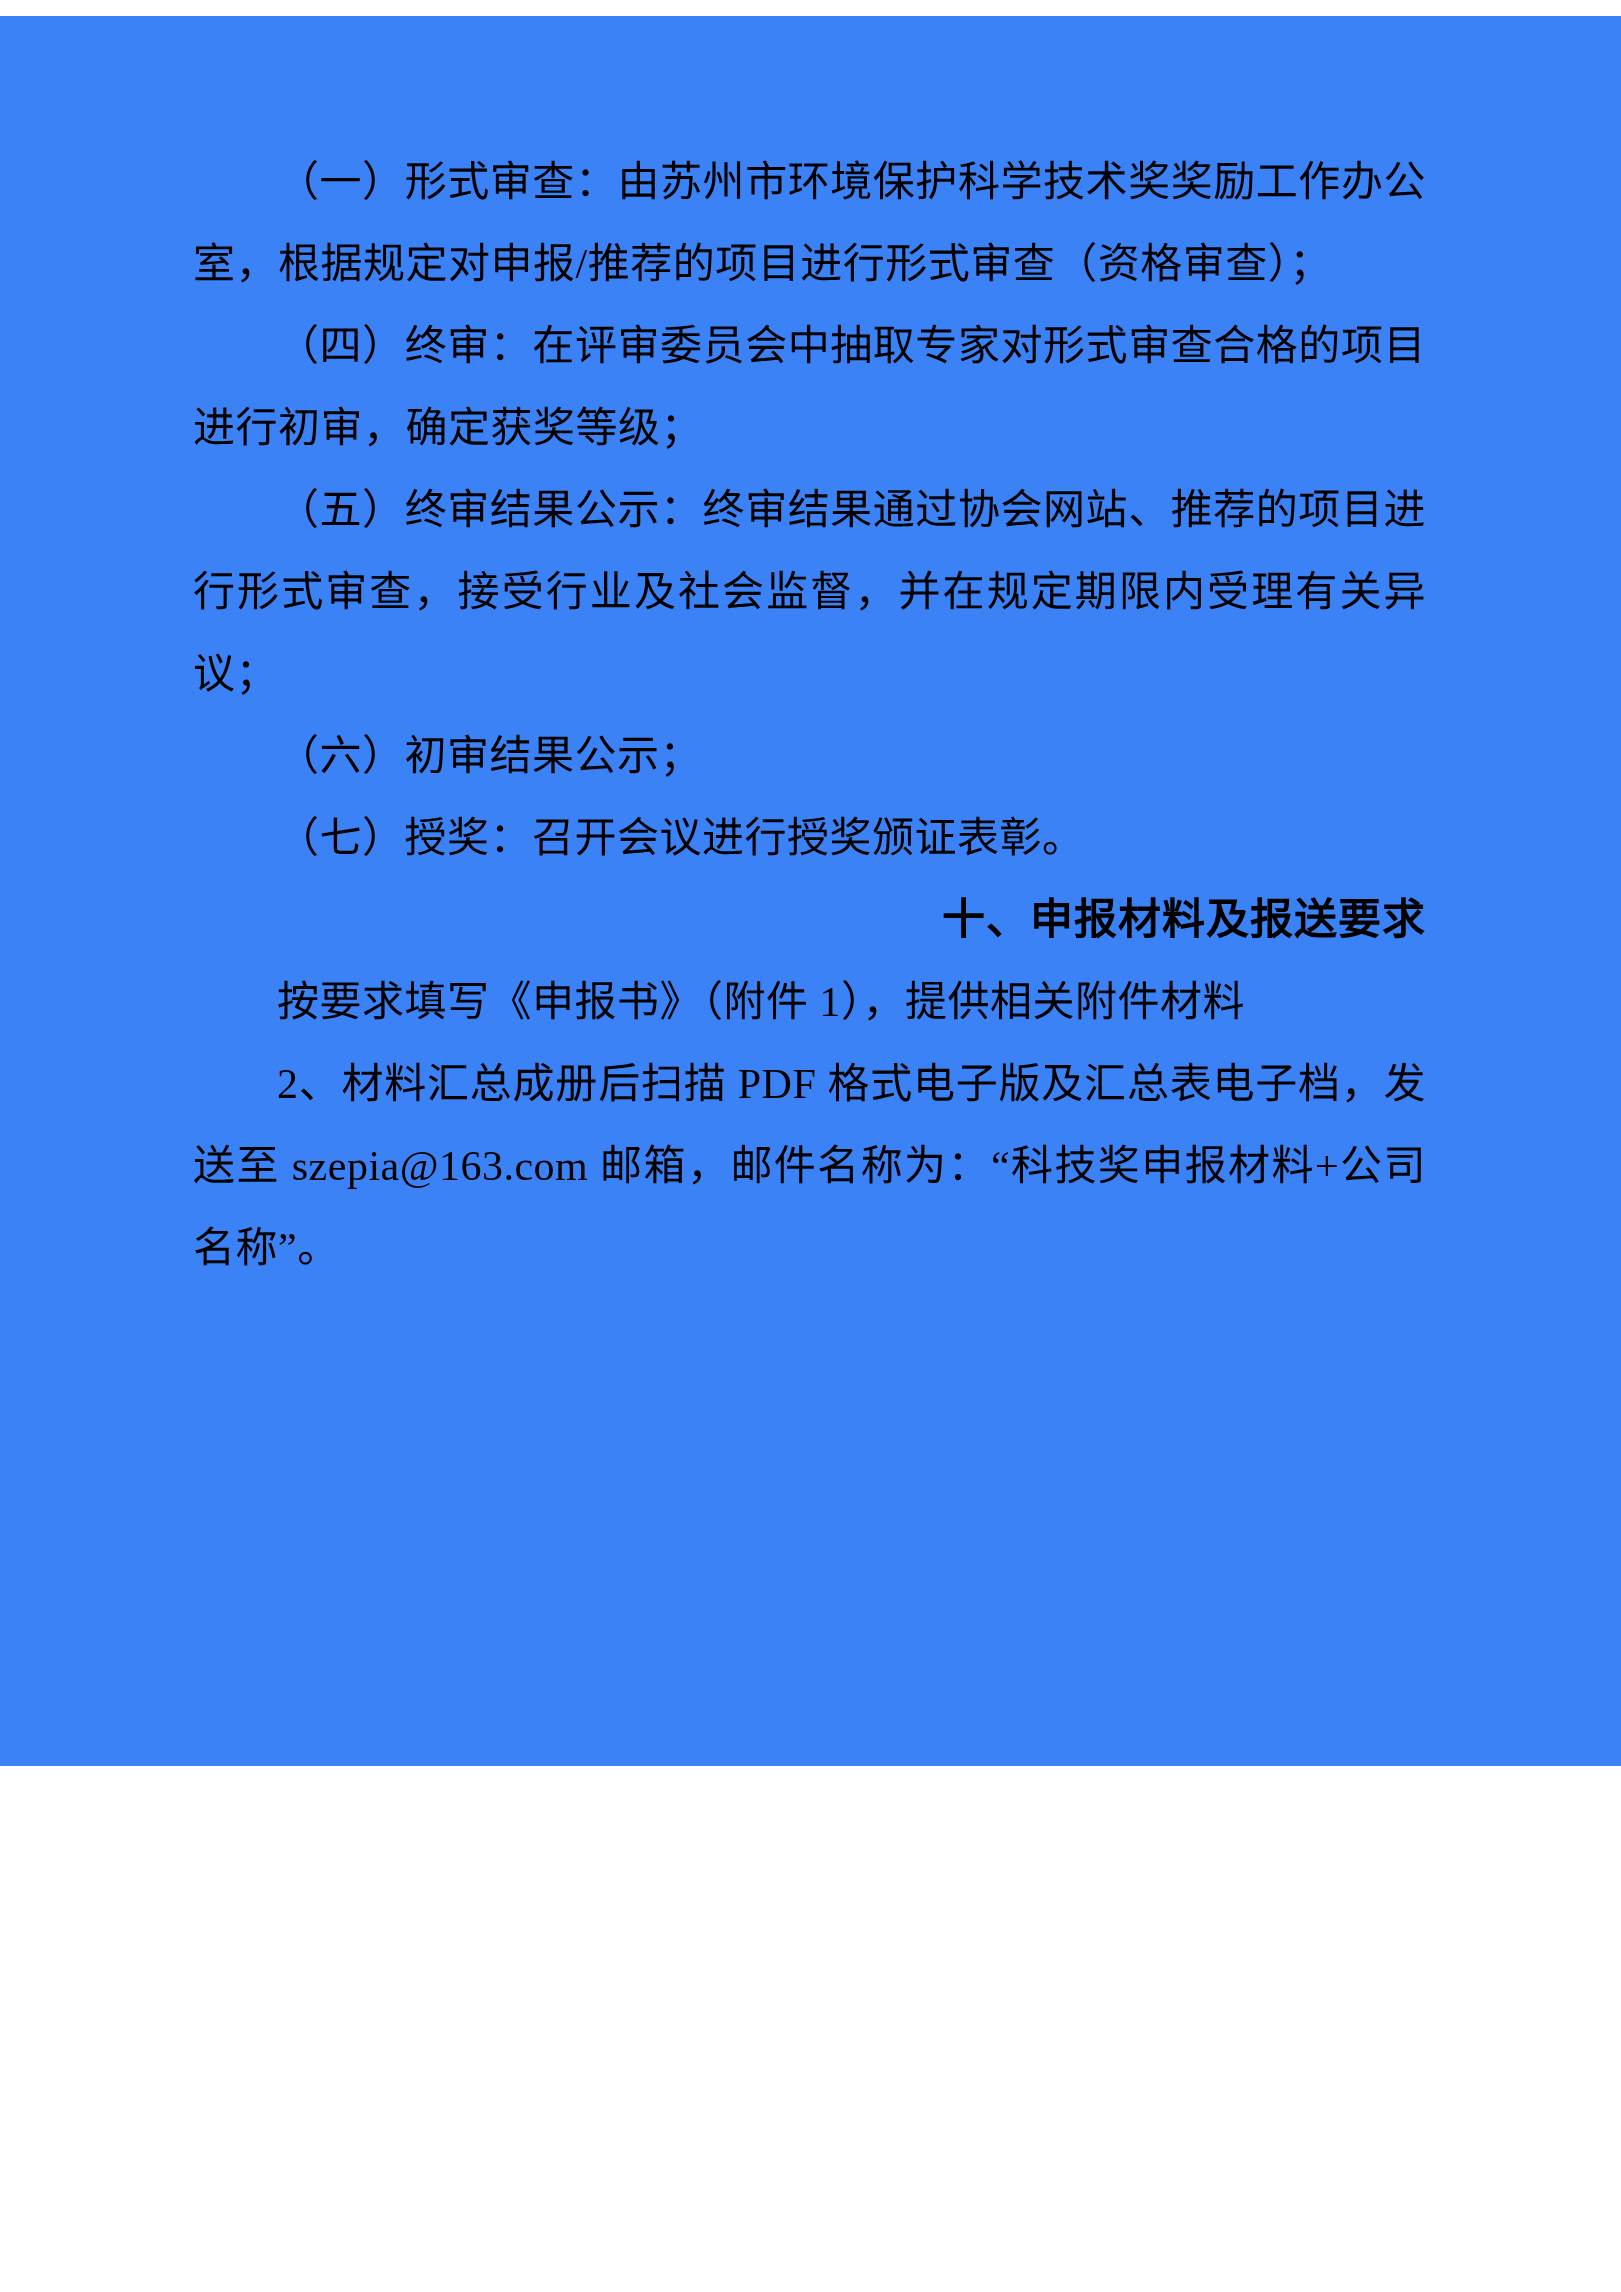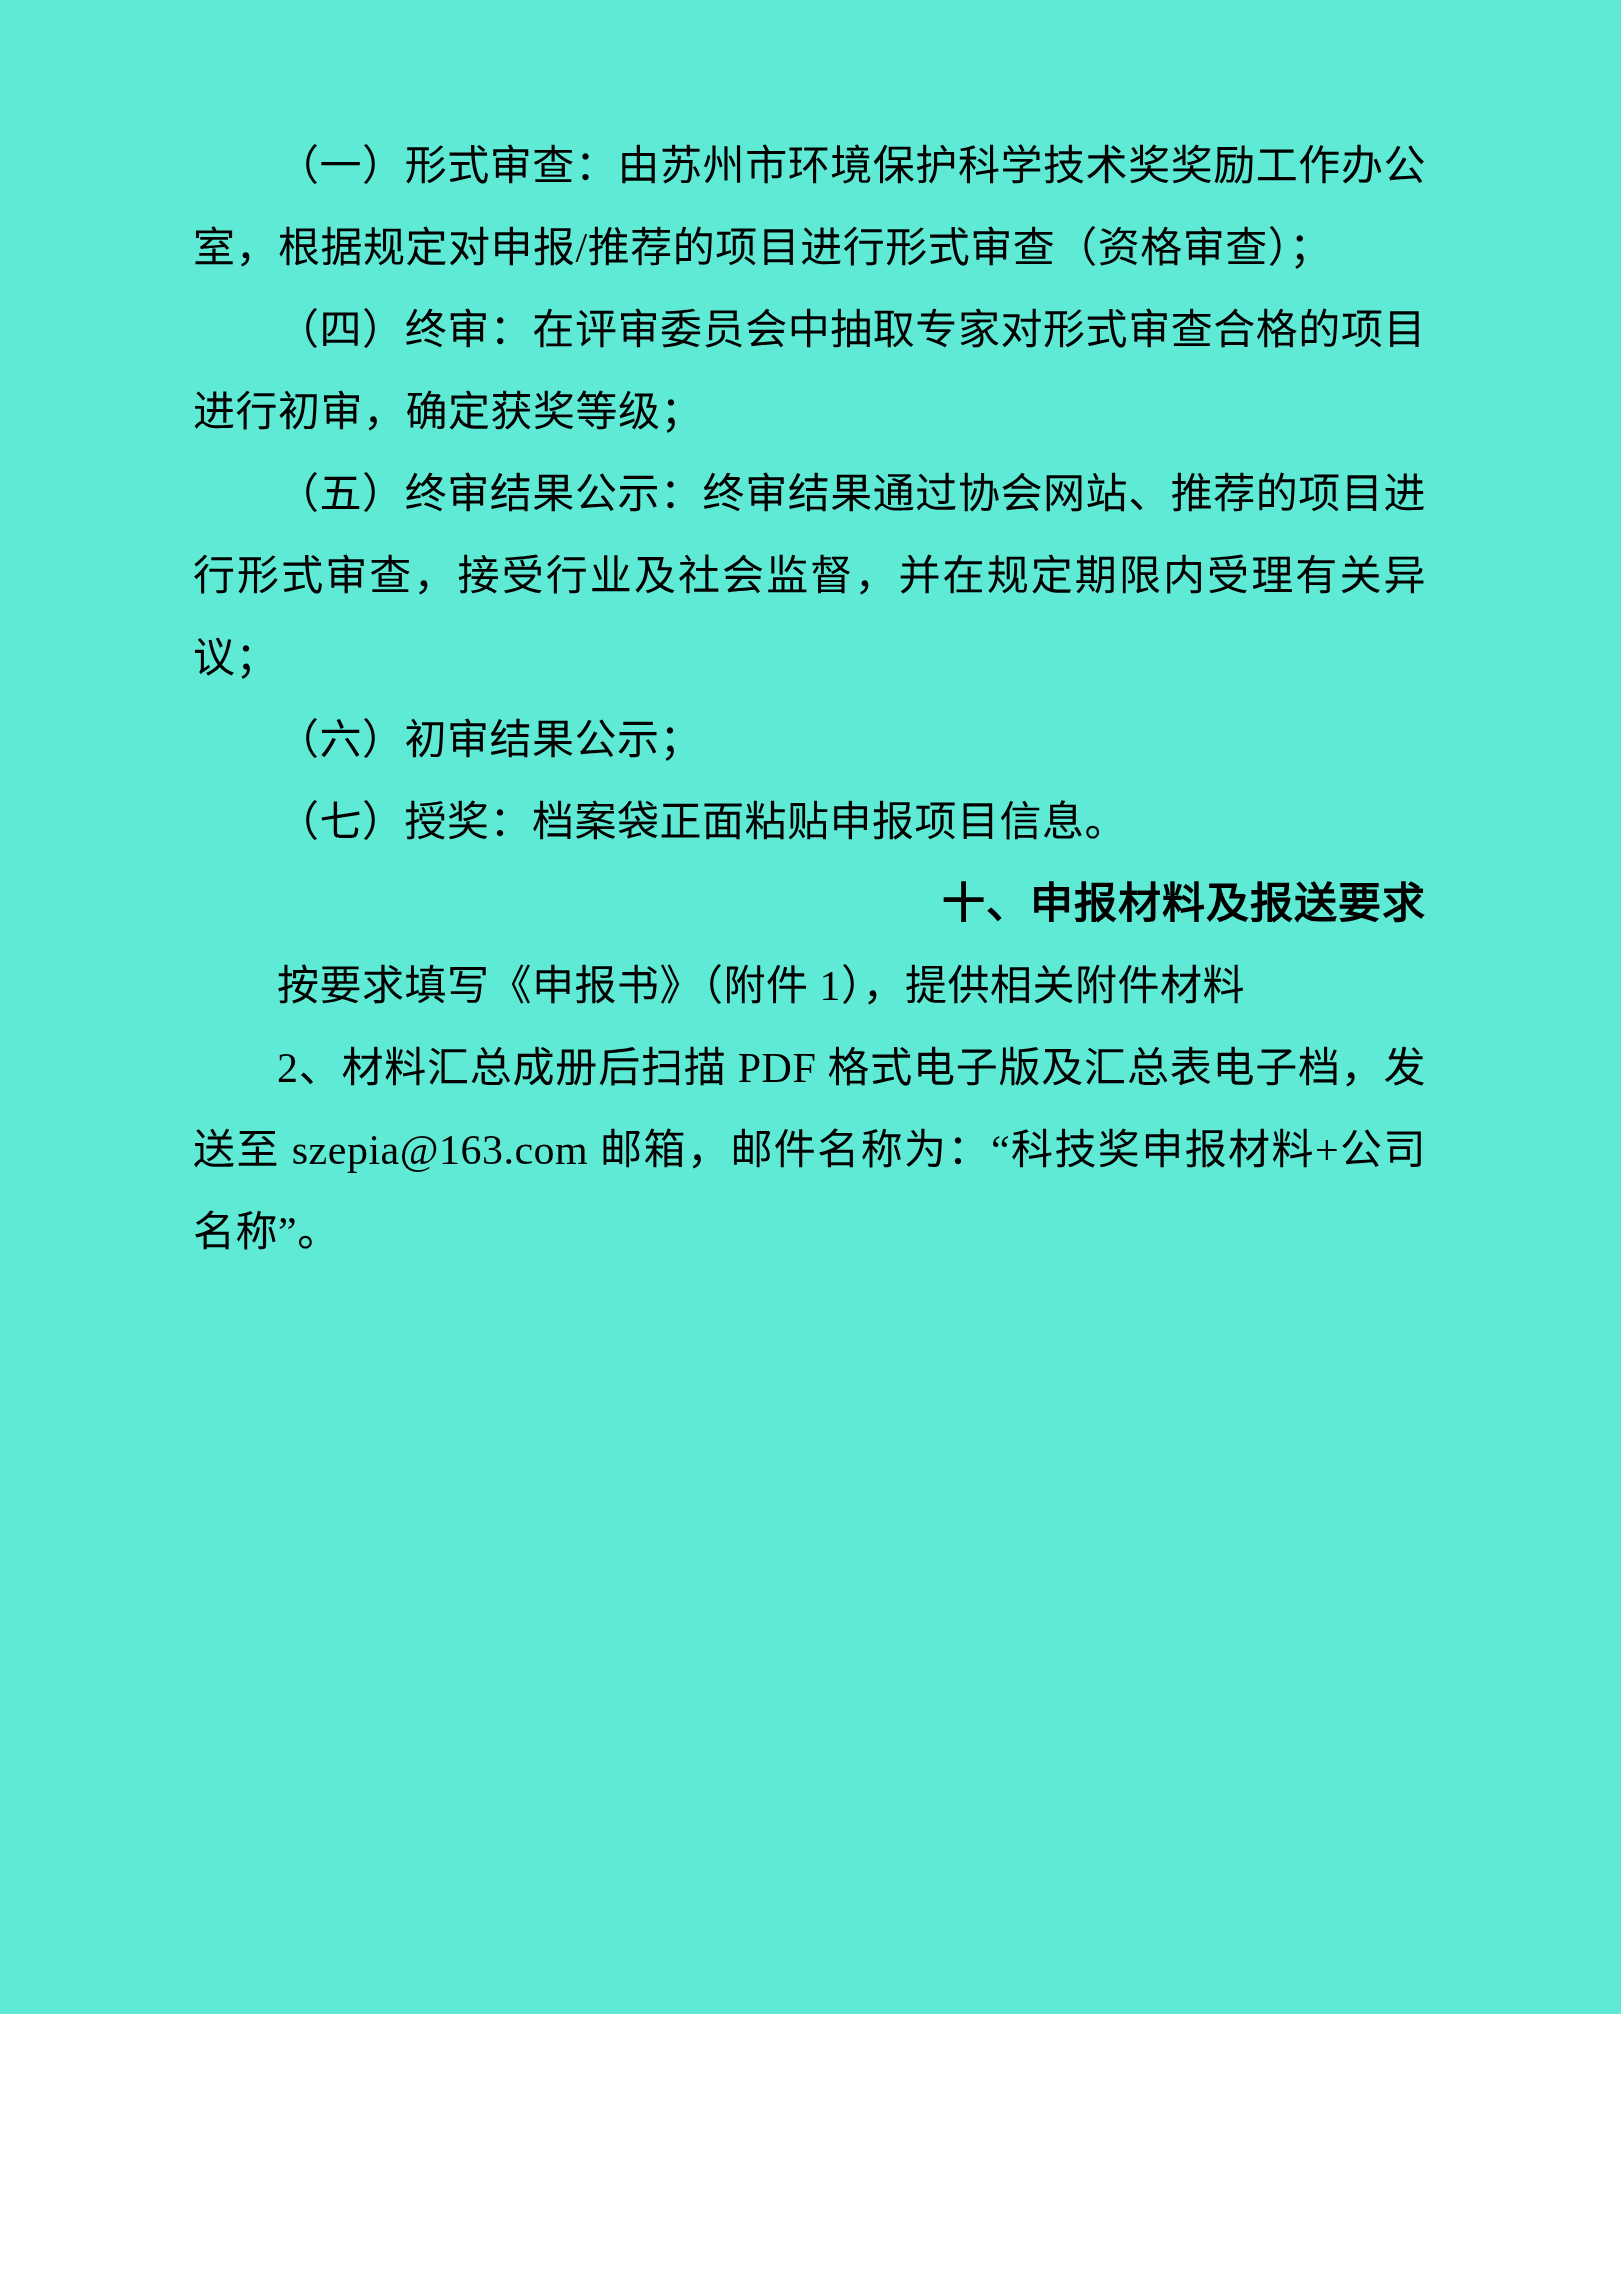--- a/index.html
+++ b/index.html
@@ -5,23 +5,23 @@
 <style>
   html, body {
     margin: 0;
     padding: 0;
     background: #ffffff;
   }
 
   .page {
     position: relative;
     width: 1621px;
-    height: 2014px;
-    margin: 0 auto;
-    background: #5eead4;
+    height: 1750px;
+    margin: 16px auto;
+    background: #3b82f6;
     box-sizing: border-box;
     overflow: hidden;
   }
 
   
   .doc-body {
     position: absolute;
     left: 193px;
     top: 125px;
     width: 1233px;
@@ -86,21 +86,21 @@
     <p class="para indent">（一）形式审查：由苏州市环境保护科学技术奖奖励工作办公室，根据规定对申报/推荐的项目进行形式审查（资格审查）；</p>
 
 
 
     <p class="para indent">（四）终审：在评审委员会中抽取专家对形式审查合格的项目进行初审，确定获奖等级；</p>
 
     <p class="para indent">（五）终审结果公示：终审结果通过协会网站、推荐的项目进行形式审查，接受行业及社会监督，并在规定期限内受理有关异议；</p>
 
     <p class="para indent">（六）初审结果公示；</p>
 
-    <p class="para indent">（七）授奖：档案袋正面粘贴申报项目信息。</p>
+    <p class="para indent">（七）授奖：召开会议进行授奖颁证表彰。</p>
 
     <h2 class="heading">十、申报材料及报送要求</h2>
 
     <p class="para indent">按要求填写《申报书》（附件 1），提供相关附件材料</p>
 
 
     <p class="para indent">2、材料汇总成册后扫描 PDF 格式电子版及汇总表电子档，发送至 szepia@163.com 邮箱，邮件名称为：“科技奖申报材料+公司名称”。</p>
 
   </div>
 

